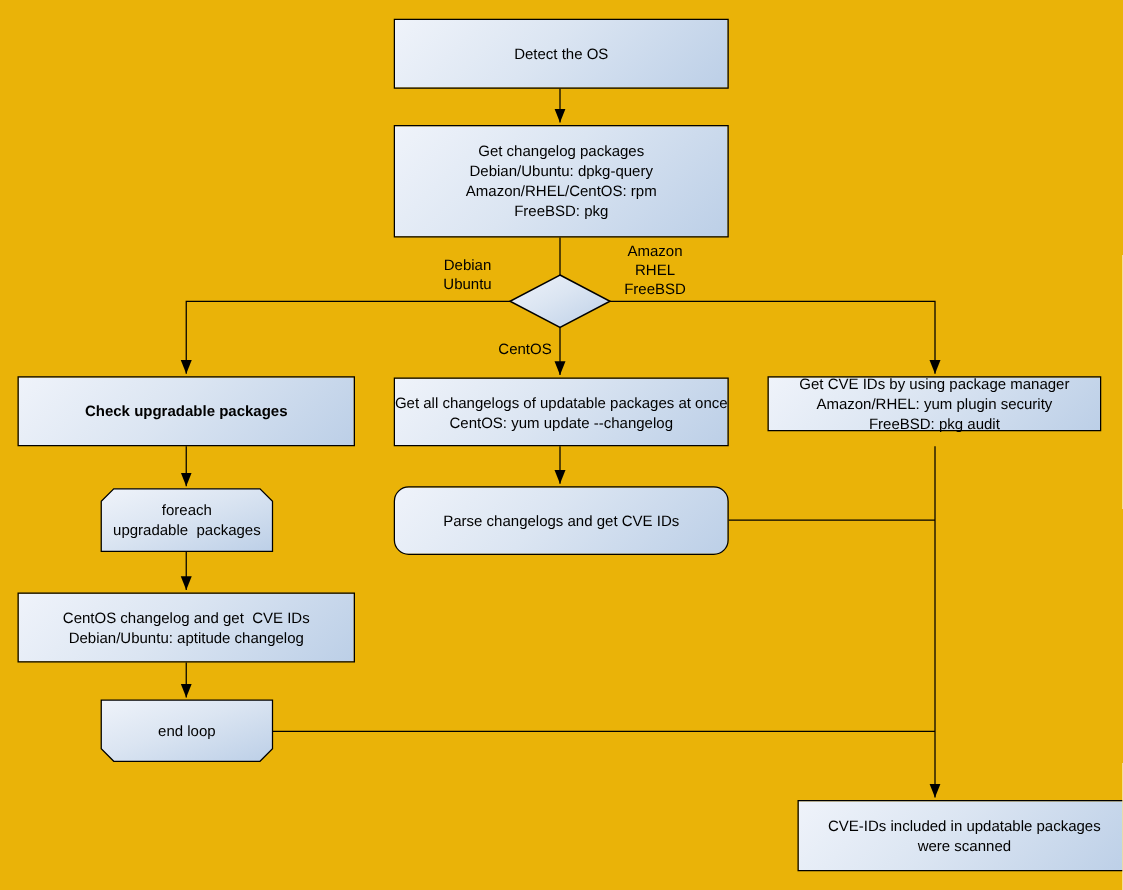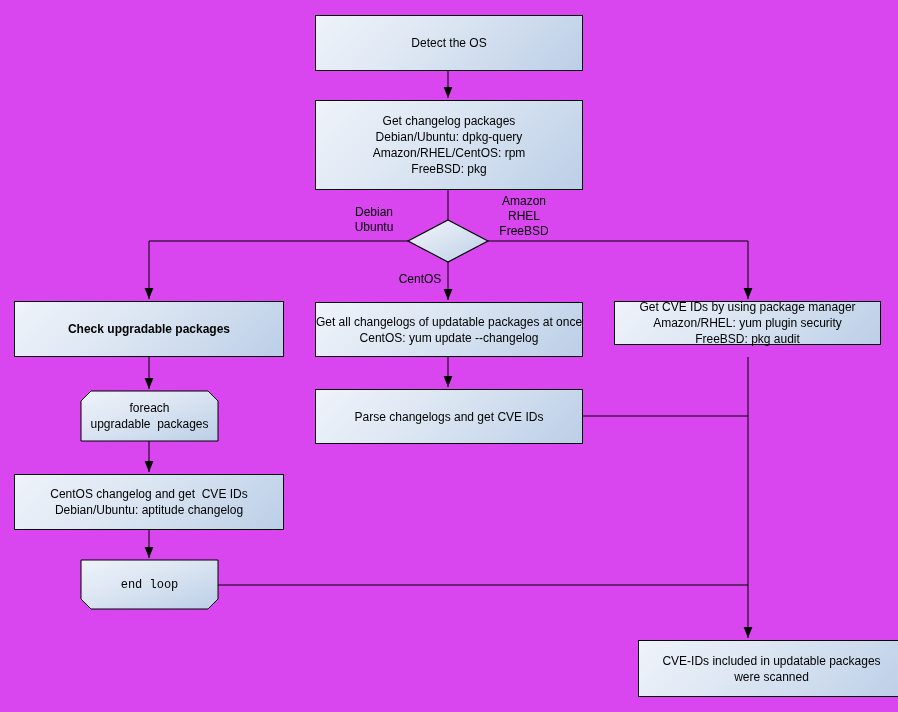--- a/index.html
+++ b/index.html
@@ -1,19 +1,19 @@
 <!DOCTYPE html>
 <html><head>
 <meta charset="utf-8">
 <style>
   html,body{margin:0;padding:0;background:#ffffff;}
   .canvas{
     position:relative;
     width:898px;height:712px;
-    background:#d946ef;
+    background:#eab308;
     font-family:"Liberation Sans","DejaVu Sans",sans-serif;
     color:#000;
     overflow:hidden;
   }
   .wires{position:absolute;left:0;top:0;width:898px;height:712px;}
   .node{
     position:absolute;
     display:flex;flex-direction:column;align-items:center;justify-content:center;
     background:linear-gradient(135deg,#eff3fa 0%,#dbe5f2 45%,#bccfe7 100%);
     border:1px solid #000;
@@ -31,25 +31,25 @@
   .edge-label{
     position:absolute;text-align:center;
   }
   .edge-label .tline{line-height:15px;}
   
   .n-detect      {left:315px;top:15px;width:268px;height:56px;}
   .n-installed   {left:315px;top:100px;width:268px;height:90px;}
   .n-check       {left:14px;top:301px;width:270px;height:56px;font-weight:bold;}
   .n-getall      {left:315px;top:302px;width:268px;height:55px;}
   .n-getcve      {left:614px;top:301px;width:267px;height:44px;}
-  .n-parsemid    {left:315px;top:389px;width:268px;height:55px;}
+  .n-parsemid    {left:315px;top:389px;width:268px;height:55px;border-radius:12px;}
   .n-parseleft   {left:14px;top:474px;width:270px;height:56px;}
   .n-final       {left:614px;top:640px;width:267px;height:57px;margin-left:24px;}
   .l-foreach     {left:81px;top:391px;width:137px;height:50px;}
-  .l-endloop     {left:81px;top:560px;width:137px;height:49px;font-family:Liberation Mono, monospace;}
+  .l-endloop     {left:81px;top:560px;width:137px;height:49px;}
   .e-debub       {left:339px;top:205px;width:70px;}
   .e-amz         {left:489px;top:194px;width:70px;}
   .e-centos      {left:385px;top:272px;width:70px;}
 </style>
 </head>
 <body>
 
 <div class="canvas">
 
   <svg class="wires" viewBox="0 0 898 712">

